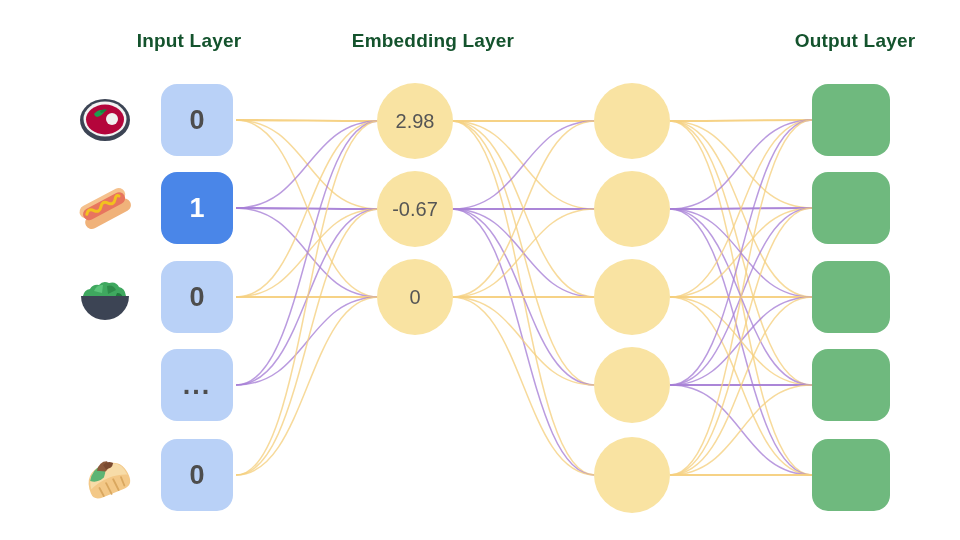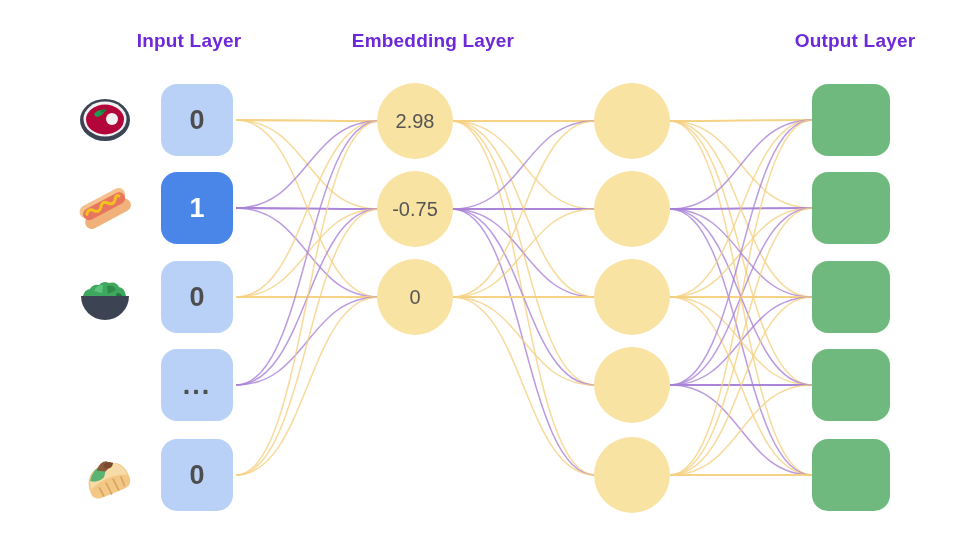--- a/index.html
+++ b/index.html
@@ -18,21 +18,21 @@
     height: 540px;
     background: #ffffff;
     overflow: hidden;
   }
 
   
   .layer-title {
     position: absolute;
     font-size: 19px;
     font-weight: bold;
-    color: #6d28d9;
+    color: #14532d;
     letter-spacing: 0.2px;
     white-space: nowrap;
     text-align: center;
     transform: translateX(-50%);
     top: 30px;
   }
 
   
   #edges {
     position: absolute;
@@ -235,21 +235,21 @@
     <span class="dots">...</span>
   </div>
   <div class="node input-box" style="left:161px; top:439px;">
     <span>0</span>
   </div>
 
   <div class="node circle-node" style="left:377px; top:83px;">
     <span>2.98</span>
   </div>
   <div class="node circle-node" style="left:377px; top:171px;">
-    <span>-0.75</span>
+    <span>-0.67</span>
   </div>
   <div class="node circle-node" style="left:377px; top:259px;">
     <span>0</span>
   </div>
 
   <div class="node circle-node" style="left:594px; top:83px;">
     <span></span>
   </div>
   <div class="node circle-node" style="left:594px; top:171px;">
     <span></span>

